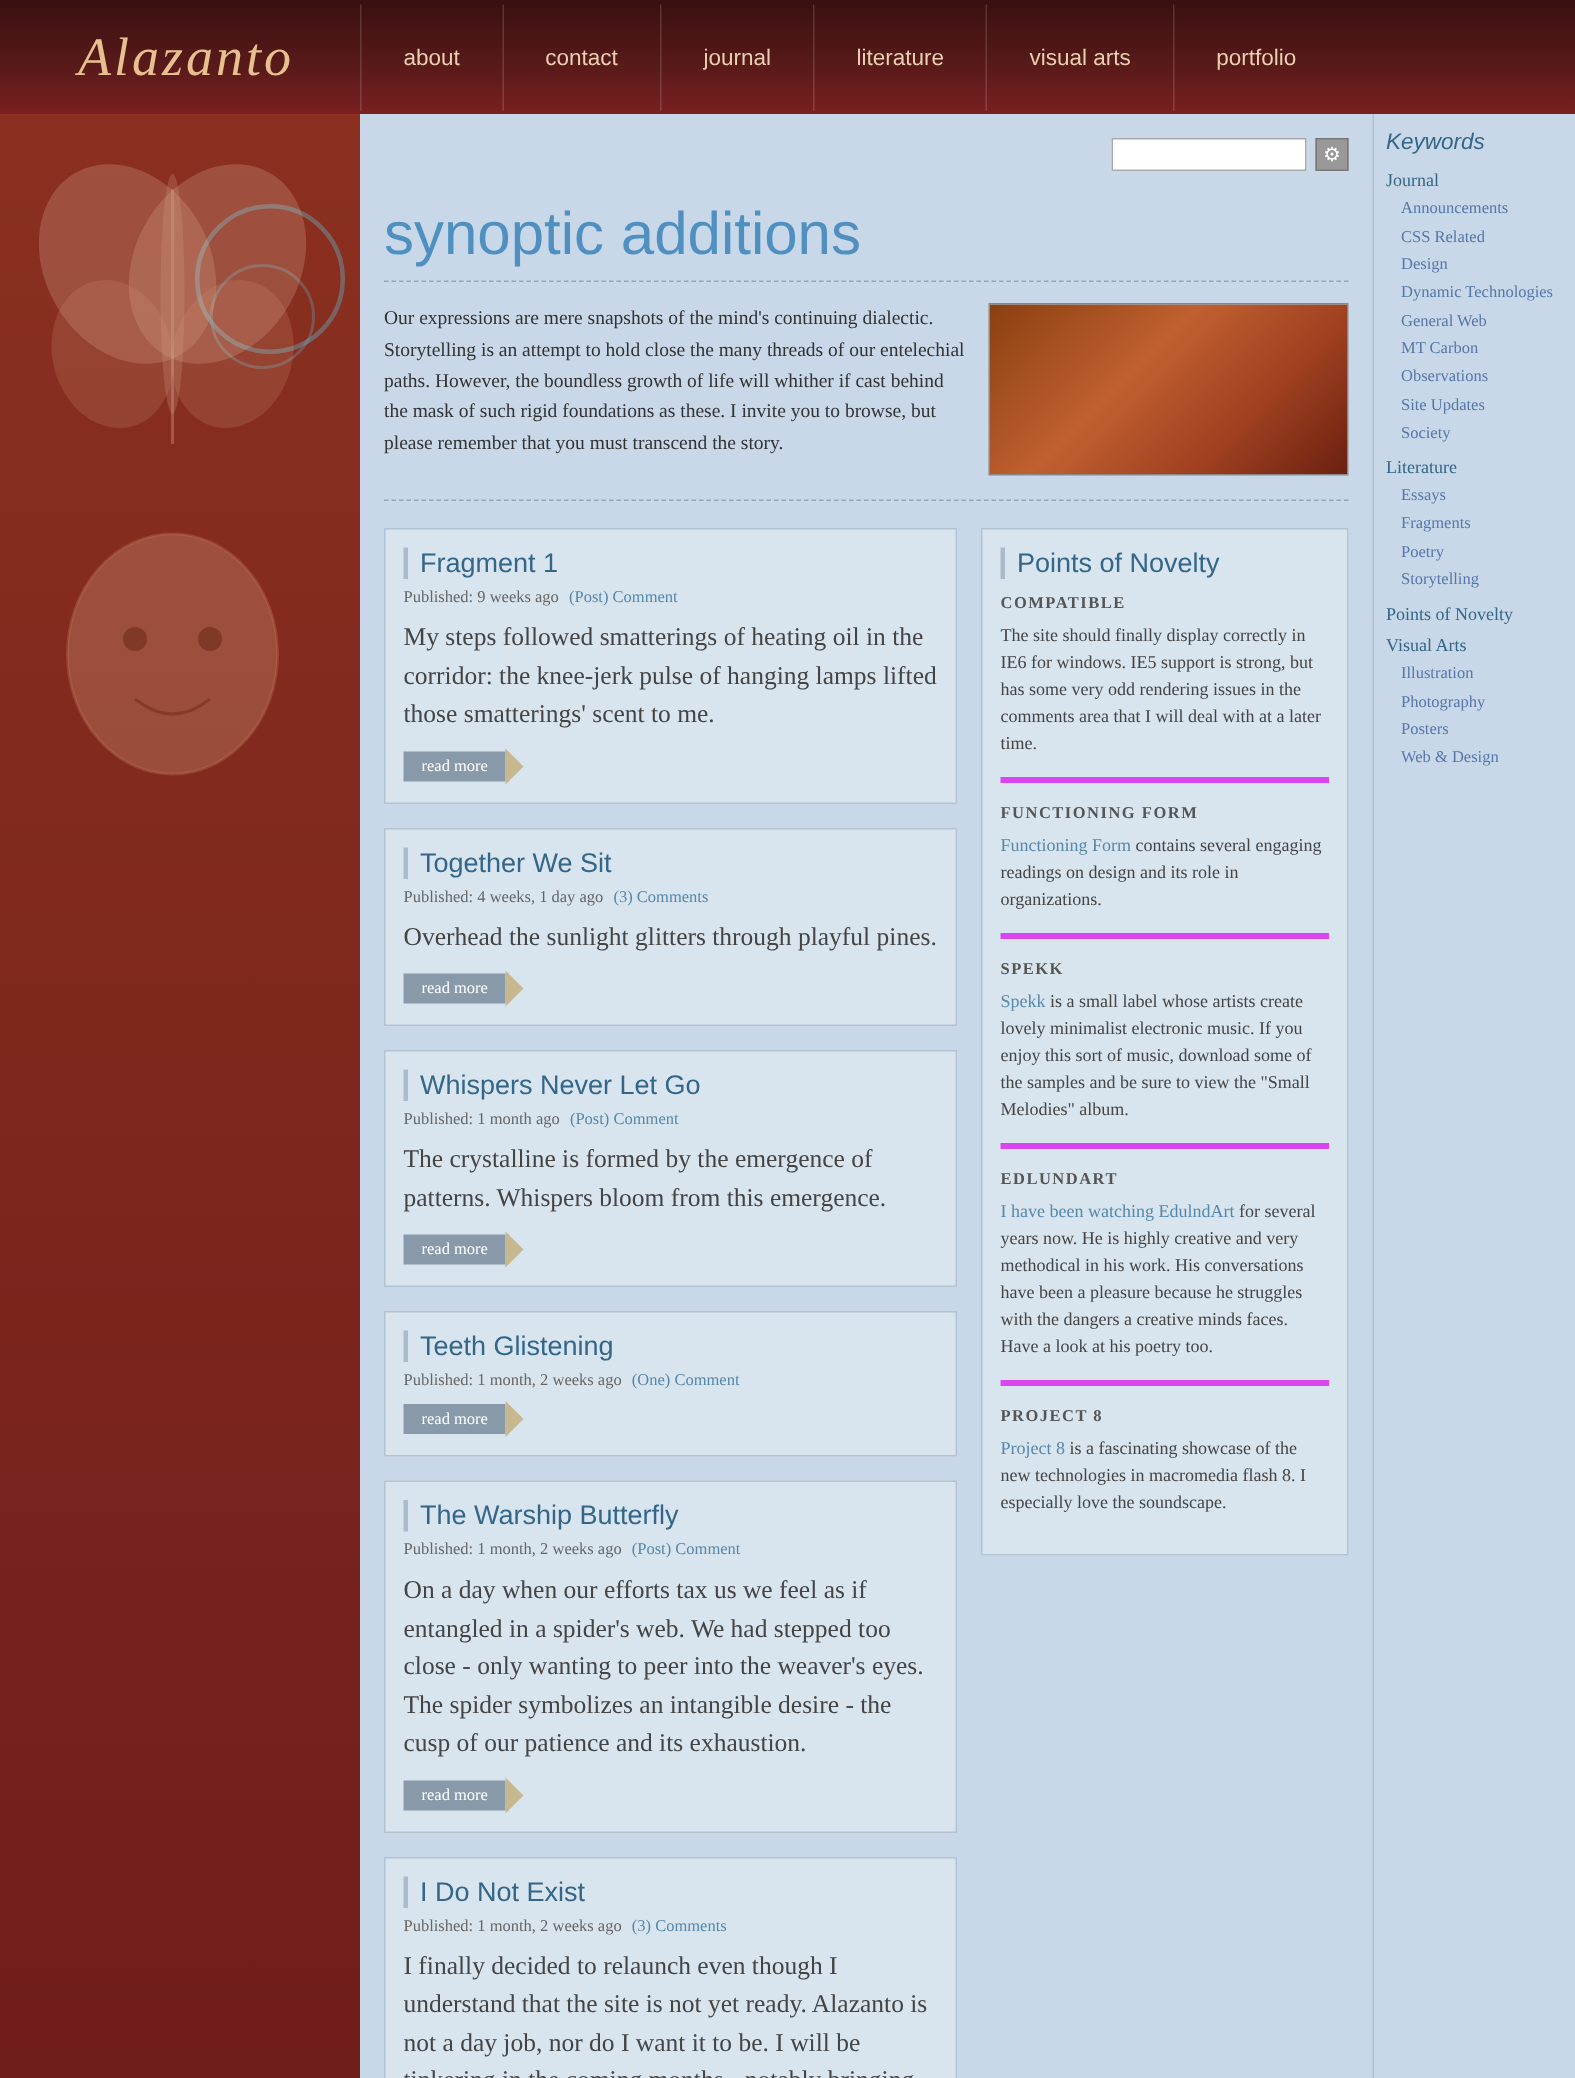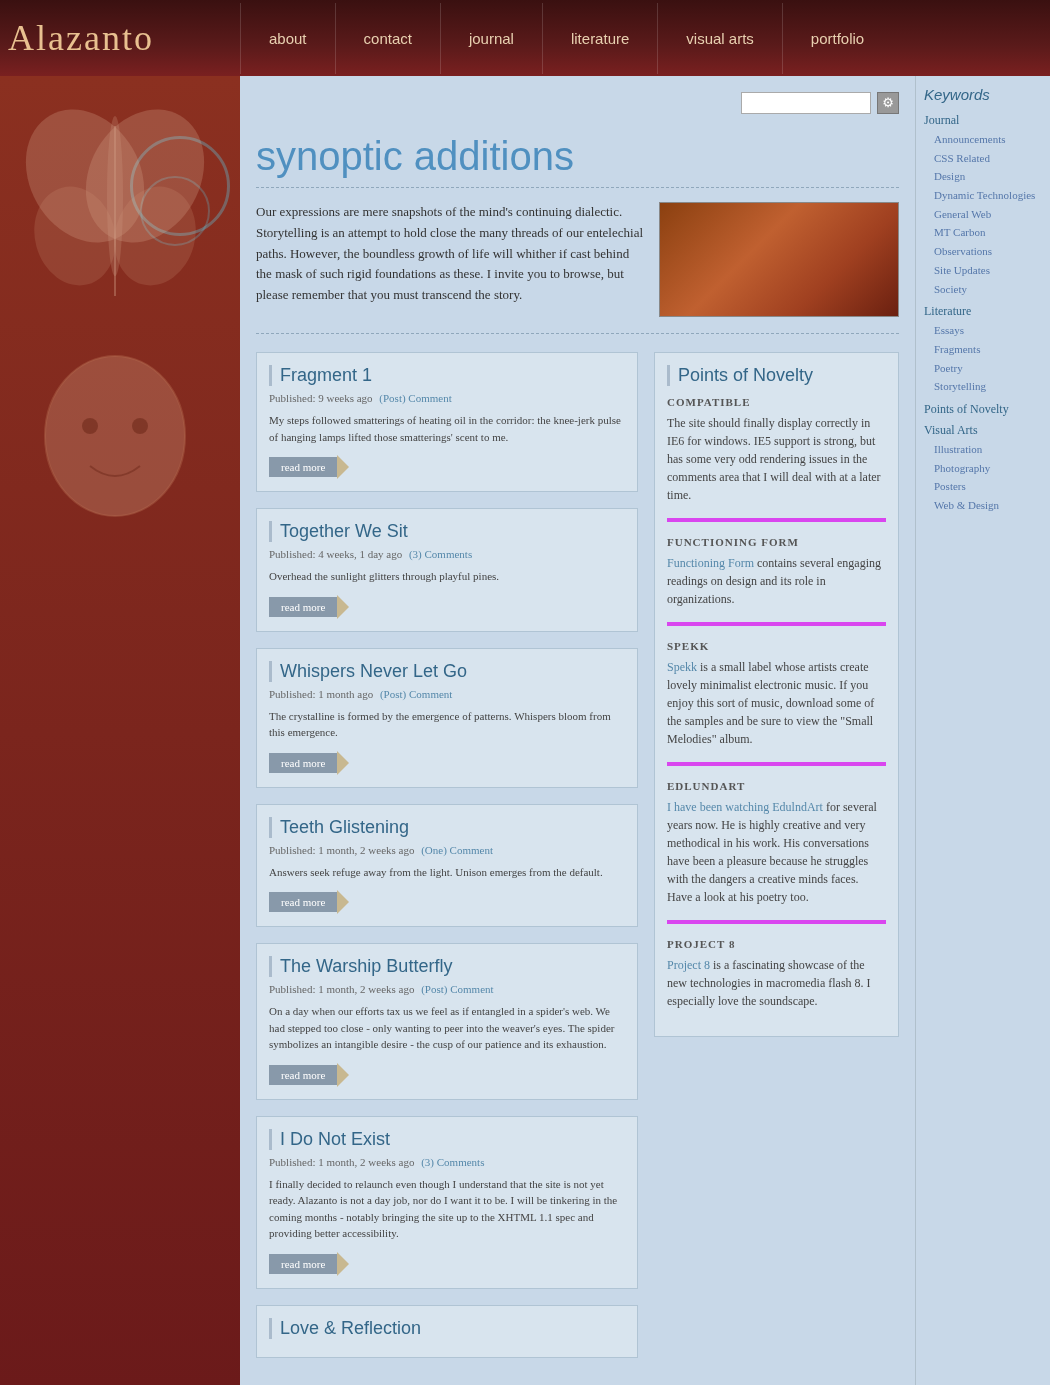--- a/index.html
+++ b/index.html
@@ -17,21 +17,23 @@
       display: flex;
       align-items: center;
       position: relative;
     }
     #logo {
       width: 240px;
       padding-left: 8px;
       font-family: 'Times New Roman', serif;
       font-size: 36px;
       color: #e8c090;
+      font-style: italic;
       letter-spacing: 2px;
+      text-align: center;
     }
     #nav {
       display: flex;
       flex: 1;
     }
     .nav-item {
       color: #e8d0b0;
       text-decoration: none;
       padding: 0 28px;
       height: 71px;
@@ -113,21 +115,21 @@
     .post-meta {
       font-size: 11px;
       color: #666;
       margin-bottom: 8px;
     }
     .post-meta a {
       color: #5588aa;
       text-decoration: none;
     }
     .post-excerpt {
-      font-size: 11px;
+      font-size: 17px;
       color: #444;
       line-height: 1.5;
       margin-bottom: 10px;
     }
     .read-more-wrap {
       display: flex;
       align-items: center;
       gap: 0;
       margin-top: 4px;
       text-align: right;
@@ -322,21 +324,20 @@
               <div style="width:0;height:0;border-top:12px solid transparent;border-bottom:12px solid transparent;border-left:12px solid #c8b890;"></div>
             </div>
           </div>
 
           <div class="post-box">
             <div class="post-title">Teeth Glistening</div>
             <div class="post-meta">
               <span>Published: 1 month, 2 weeks ago</span>
               <a style="color:#5588aa;text-decoration:none;margin-left:4px;">(One) Comment</a>
             </div>
-            <p class="post-excerpt">Answers seek refuge away from the light. Unison emerges from the default.</p>
             <div class="read-more-wrap">
               <span style="background:#8899aa;color:#fff;font-size:11px;padding:4px 12px;cursor:pointer;">read more</span>
               <div style="width:0;height:0;border-top:12px solid transparent;border-bottom:12px solid transparent;border-left:12px solid #c8b890;"></div>
             </div>
           </div>
 
           <div class="post-box">
             <div class="post-title">The Warship Butterfly</div>
             <div class="post-meta">
               <span>Published: 1 month, 2 weeks ago</span>

